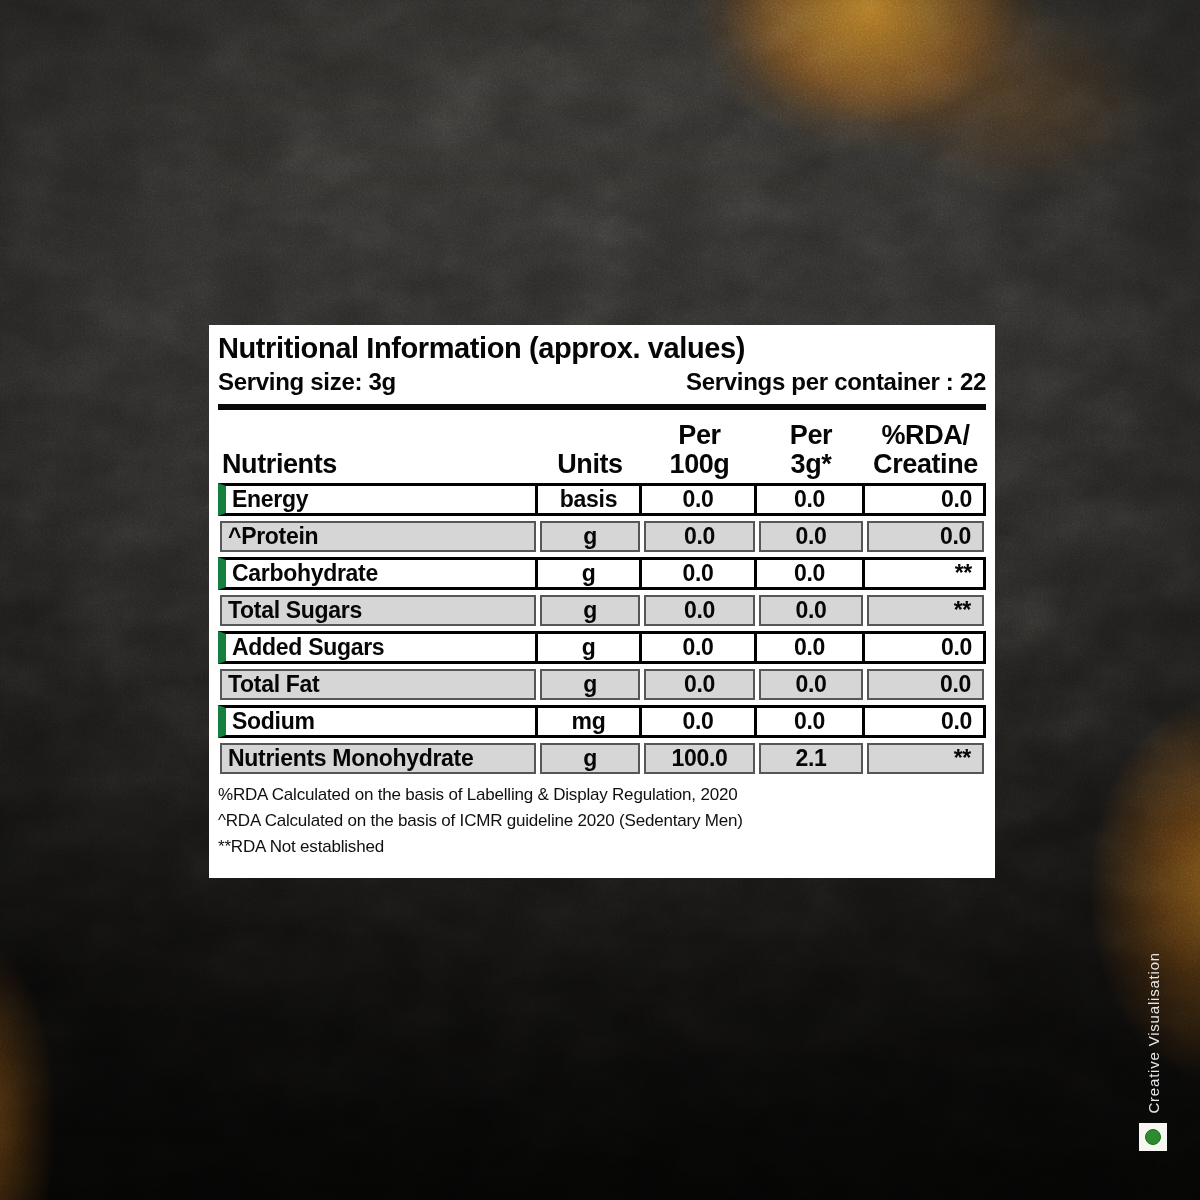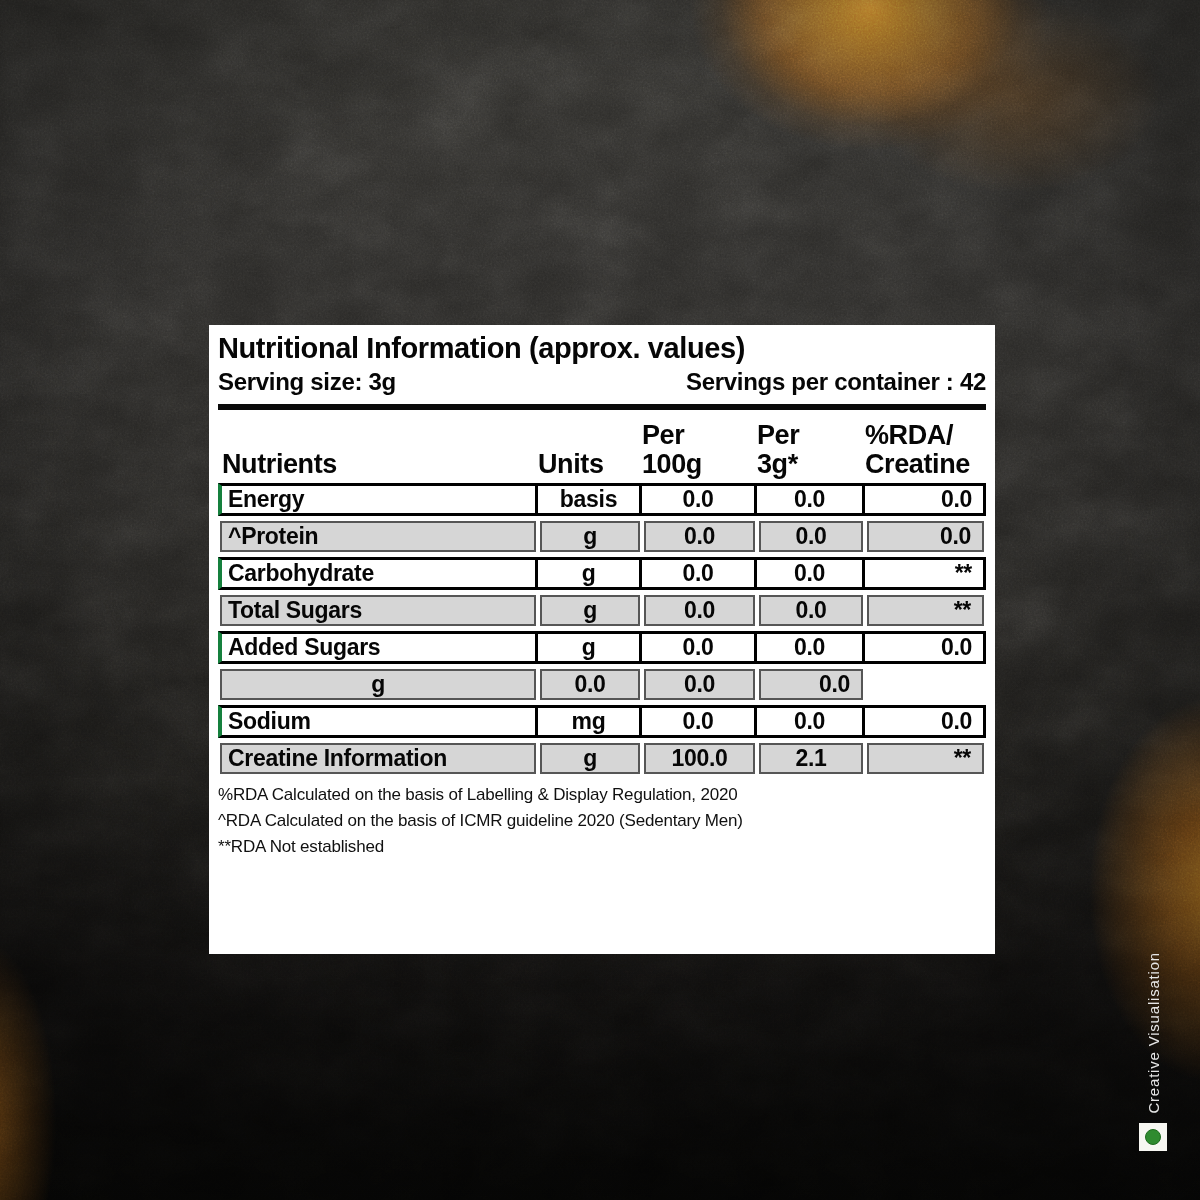--- a/index.html
+++ b/index.html
@@ -19,42 +19,42 @@
       rgba(222,132,30,0.85) 0%, rgba(160,92,22,0.35) 50%, rgba(0,0,0,0) 74%); }
   .glow-bottom-left { background:radial-gradient(ellipse 95px 230px at -18px 1120px,
       rgba(195,112,26,0.75) 0%, rgba(130,75,18,0.3) 55%, rgba(0,0,0,0) 78%); }
   .vignette { position:absolute; inset:0;
     background:radial-gradient(ellipse 860px 680px at 50% 40%, rgba(0,0,0,0) 55%, rgba(0,0,0,0.42) 100%); }
   svg.noise { position:absolute; inset:0; }
   svg.noise-mottle { opacity:.5; mix-blend-mode:soft-light; }
   svg.noise-grain { opacity:.5; mix-blend-mode:overlay; }
 
   
-  .card { position:absolute; left:209px; top:325px; width:786px; height:629px;
+  .card { position:absolute; left:209px; top:325px; width:786px; height:553px;
     background:#ffffff; color:#060606; padding:6px 9px 0 9px; }
   .title { font-size:29px; font-weight:700; letter-spacing:-0.4px; line-height:34px; }
   .serving-row { display:flex; justify-content:space-between; align-items:flex-end;
     font-size:24px; font-weight:700; letter-spacing:-0.3px; line-height:30px; margin-top:2px; }
   .thick-rule { height:6px; background:#0a0a0a; margin-top:7px; }
 
   .row-grid { display:grid; grid-template-columns:320px 104px 115px 108px 121px; }
 
   .thead { height:72px; margin-bottom:1px; }
-  .thead > div { display:flex; flex-direction:column; justify-content:flex-end; align-items:flex-start;
+  .thead > div { display:flex; flex-direction:column; justify-content:flex-end; align-items:center;
     font-size:27px; font-weight:700; letter-spacing:-0.4px; line-height:29px; padding-bottom:3px; }
   .thead .h-nutrients { align-items:flex-start; padding-left:4px; }
 
   .trow { height:33px; margin-bottom:4px; }
   .trow .cell { display:flex; align-items:center; font-size:23px; font-weight:700;
     letter-spacing:-0.3px; overflow:hidden; }
   .trow .c-name { justify-content:flex-start; padding-left:6px; }
   .trow .c-unit, .trow .c-100, .trow .c-3g { justify-content:center; }
   .trow .c-rda { justify-content:flex-end; padding-right:11px; }
   .trow.white .cell { background:#ffffff; border-top:3px solid #000; border-bottom:3px solid #000; border-right:3px solid #000; }
-  .trow.white .cell:first-child { border-left:4px solid #15803d; }
+  .trow.white .cell:first-child { border-left:8px solid #15803d; }
   .trow.gray .cell { background:#d6d6d6; border:2px solid #565656; margin:1px 2px; }
 
   .footnotes { margin-top:7px; font-size:17px; font-weight:400; letter-spacing:-0.2px;
     line-height:26px; color:#101010; }
 
   
   .watermark { position:absolute; left:1136px; top:952px; width:34px;
     display:flex; flex-direction:column; align-items:center; gap:9px; }
   .vtext { writing-mode:vertical-rl; transform:rotate(180deg);
     font-size:15px; letter-spacing:0.8px; color:#e6e6e6; white-space:nowrap; }
@@ -86,21 +86,21 @@
     </filter>
     <rect width="1200" height="1200" filter="url(#grain)"></rect>
   </svg>
   <div class="vignette"></div>
 
   <section class="card">
     <h1 class="title">Nutritional Information (approx. values)</h1>
 
     <div class="serving-row">
       <span>Serving size: 3g</span>
-      <span>Servings per container : 42</span>
+      <span>Servings per container : 22</span>
     </div>
 
     <div class="thick-rule"></div>
 
     <div class="row-grid thead">
       <div class="h-nutrients">
         <span>Nutrients</span>
       </div>
       <div>
         <span>Units</span>
@@ -153,36 +153,37 @@
 
     <div class="row-grid trow white">
       <div class="cell c-name">Added Sugars</div>
       <div class="cell c-unit">g</div>
       <div class="cell c-100">0.0</div>
       <div class="cell c-3g">0.0</div>
       <div class="cell c-rda">0.0</div>
     </div>
 
     <div class="row-grid trow gray">
+      <div class="cell c-name">Total Fat</div>
       <div class="cell c-unit">g</div>
       <div class="cell c-100">0.0</div>
       <div class="cell c-3g">0.0</div>
       <div class="cell c-rda">0.0</div>
     </div>
 
     <div class="row-grid trow white">
       <div class="cell c-name">Sodium</div>
       <div class="cell c-unit">mg</div>
       <div class="cell c-100">0.0</div>
       <div class="cell c-3g">0.0</div>
       <div class="cell c-rda">0.0</div>
     </div>
 
     <div class="row-grid trow gray">
-      <div class="cell c-name">Creatine Information</div>
+      <div class="cell c-name">Nutrients Monohydrate</div>
       <div class="cell c-unit">g</div>
       <div class="cell c-100">100.0</div>
       <div class="cell c-3g">2.1</div>
       <div class="cell c-rda">**</div>
     </div>
 
     <div class="footnotes">
       <p>%RDA Calculated on the basis of Labelling &amp; Display Regulation, 2020</p>
       <p>^RDA Calculated on the basis of ICMR guideline 2020 (Sedentary Men)</p>
       <p>**RDA Not established</p>

